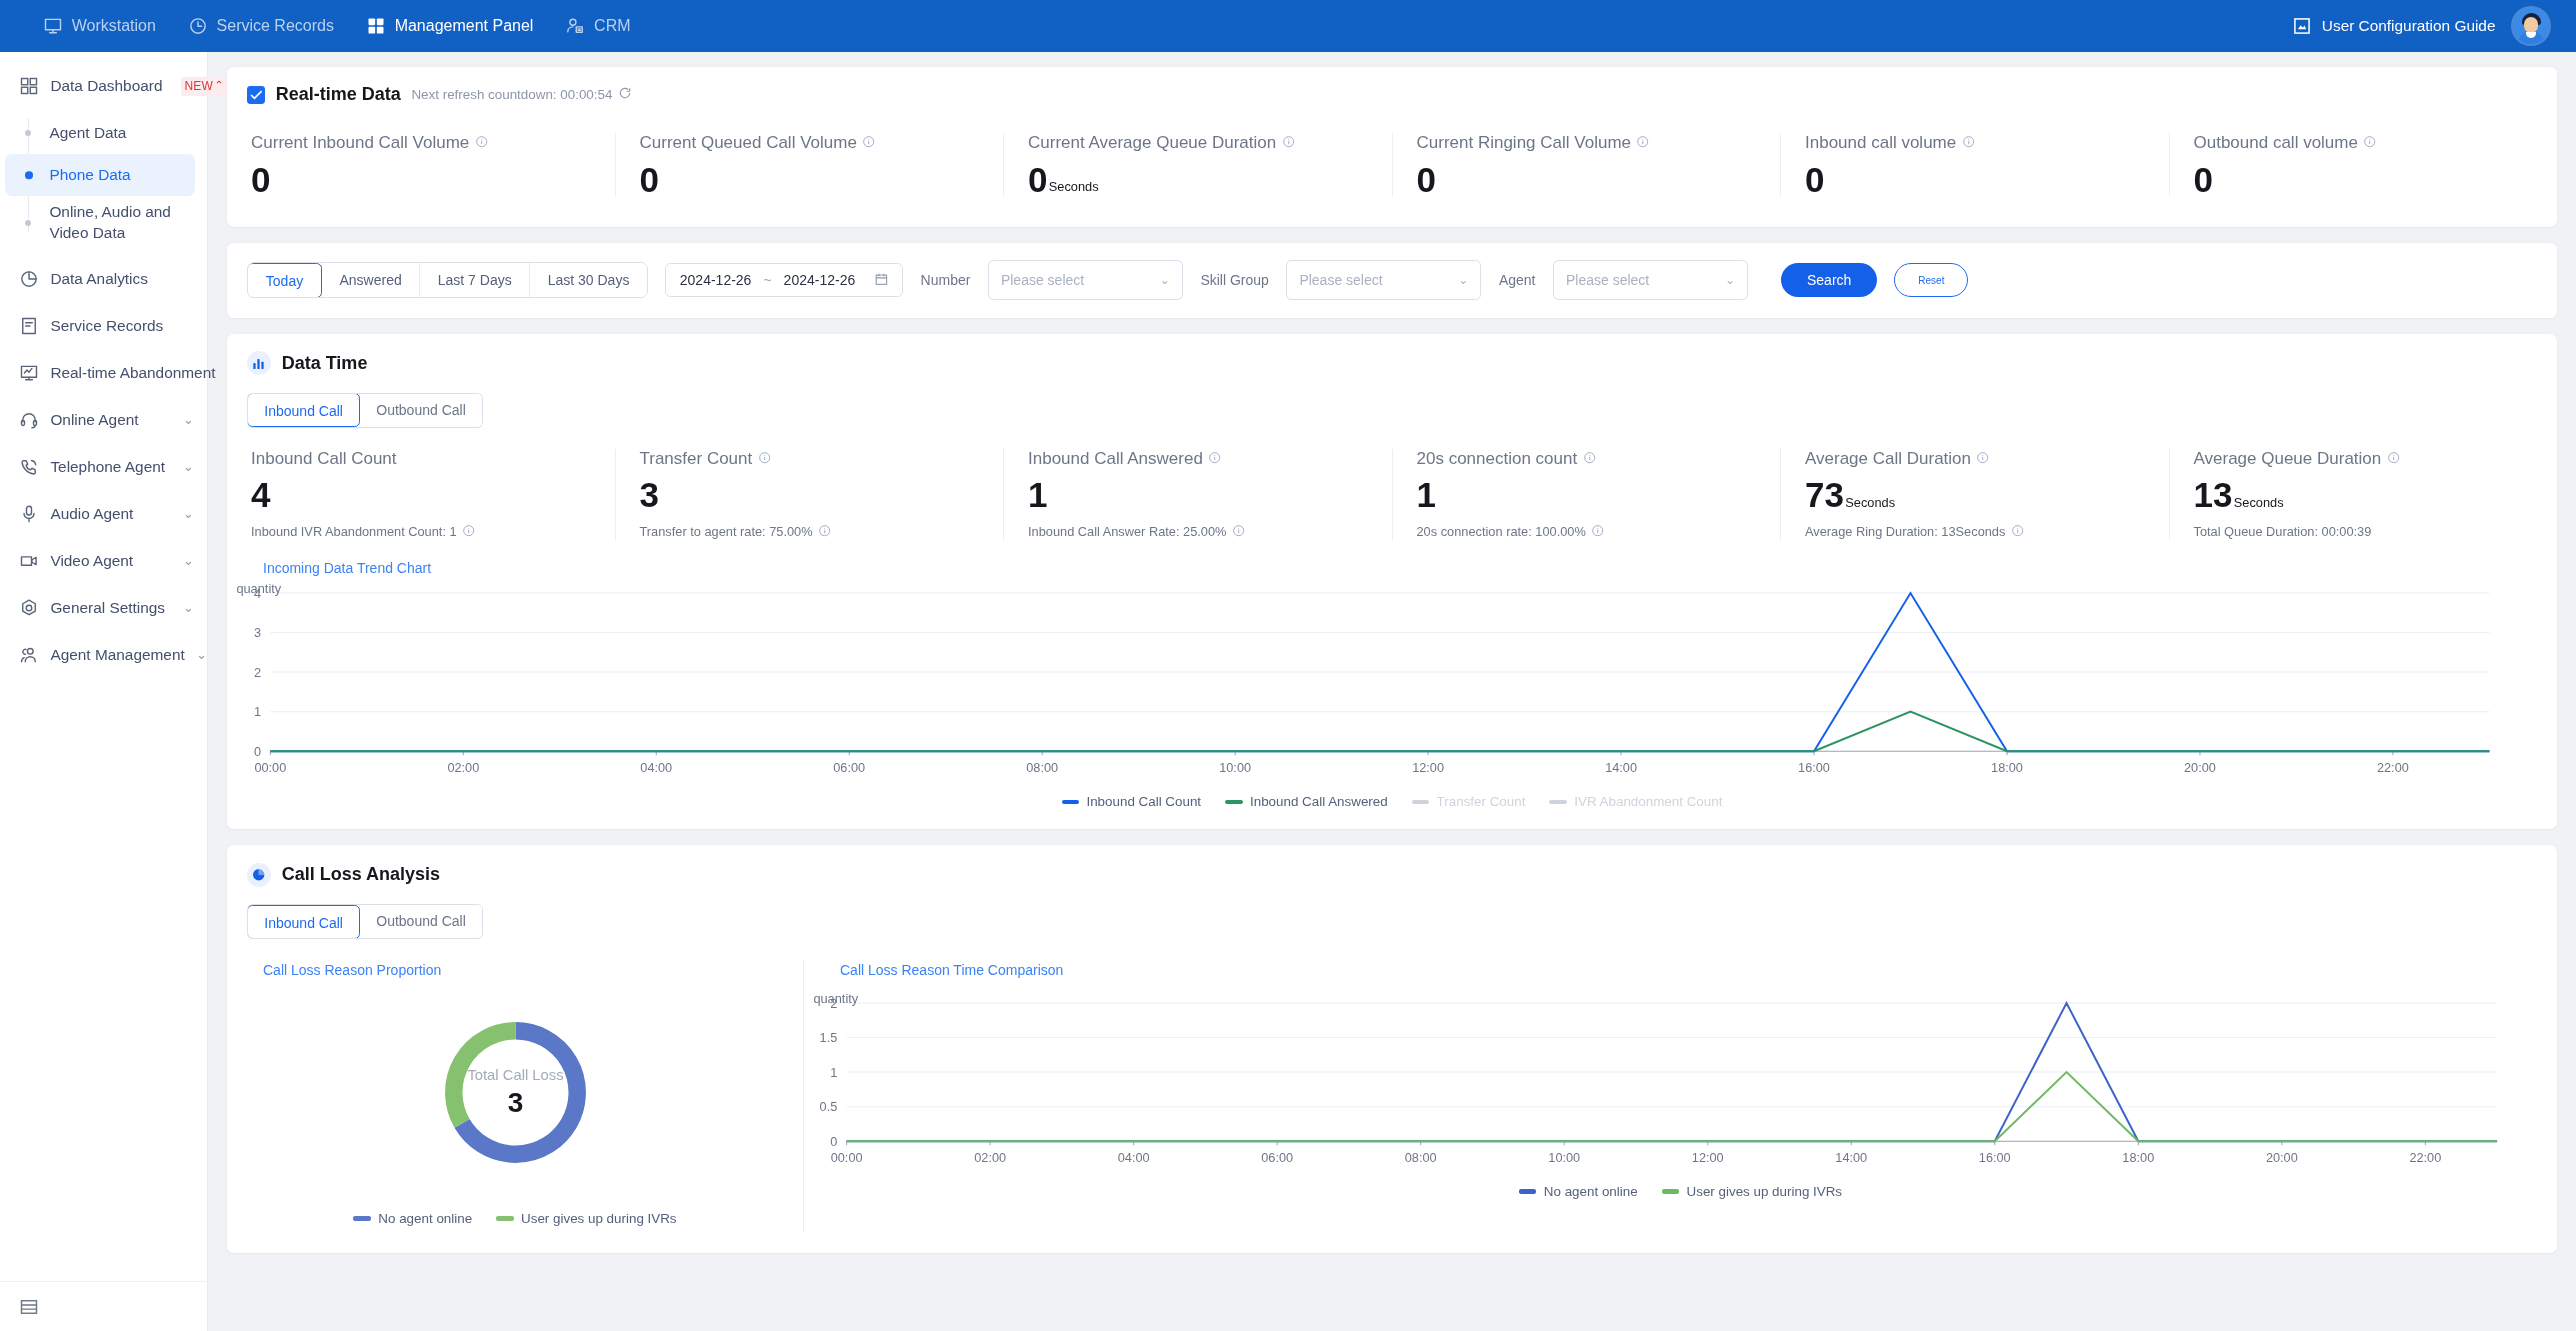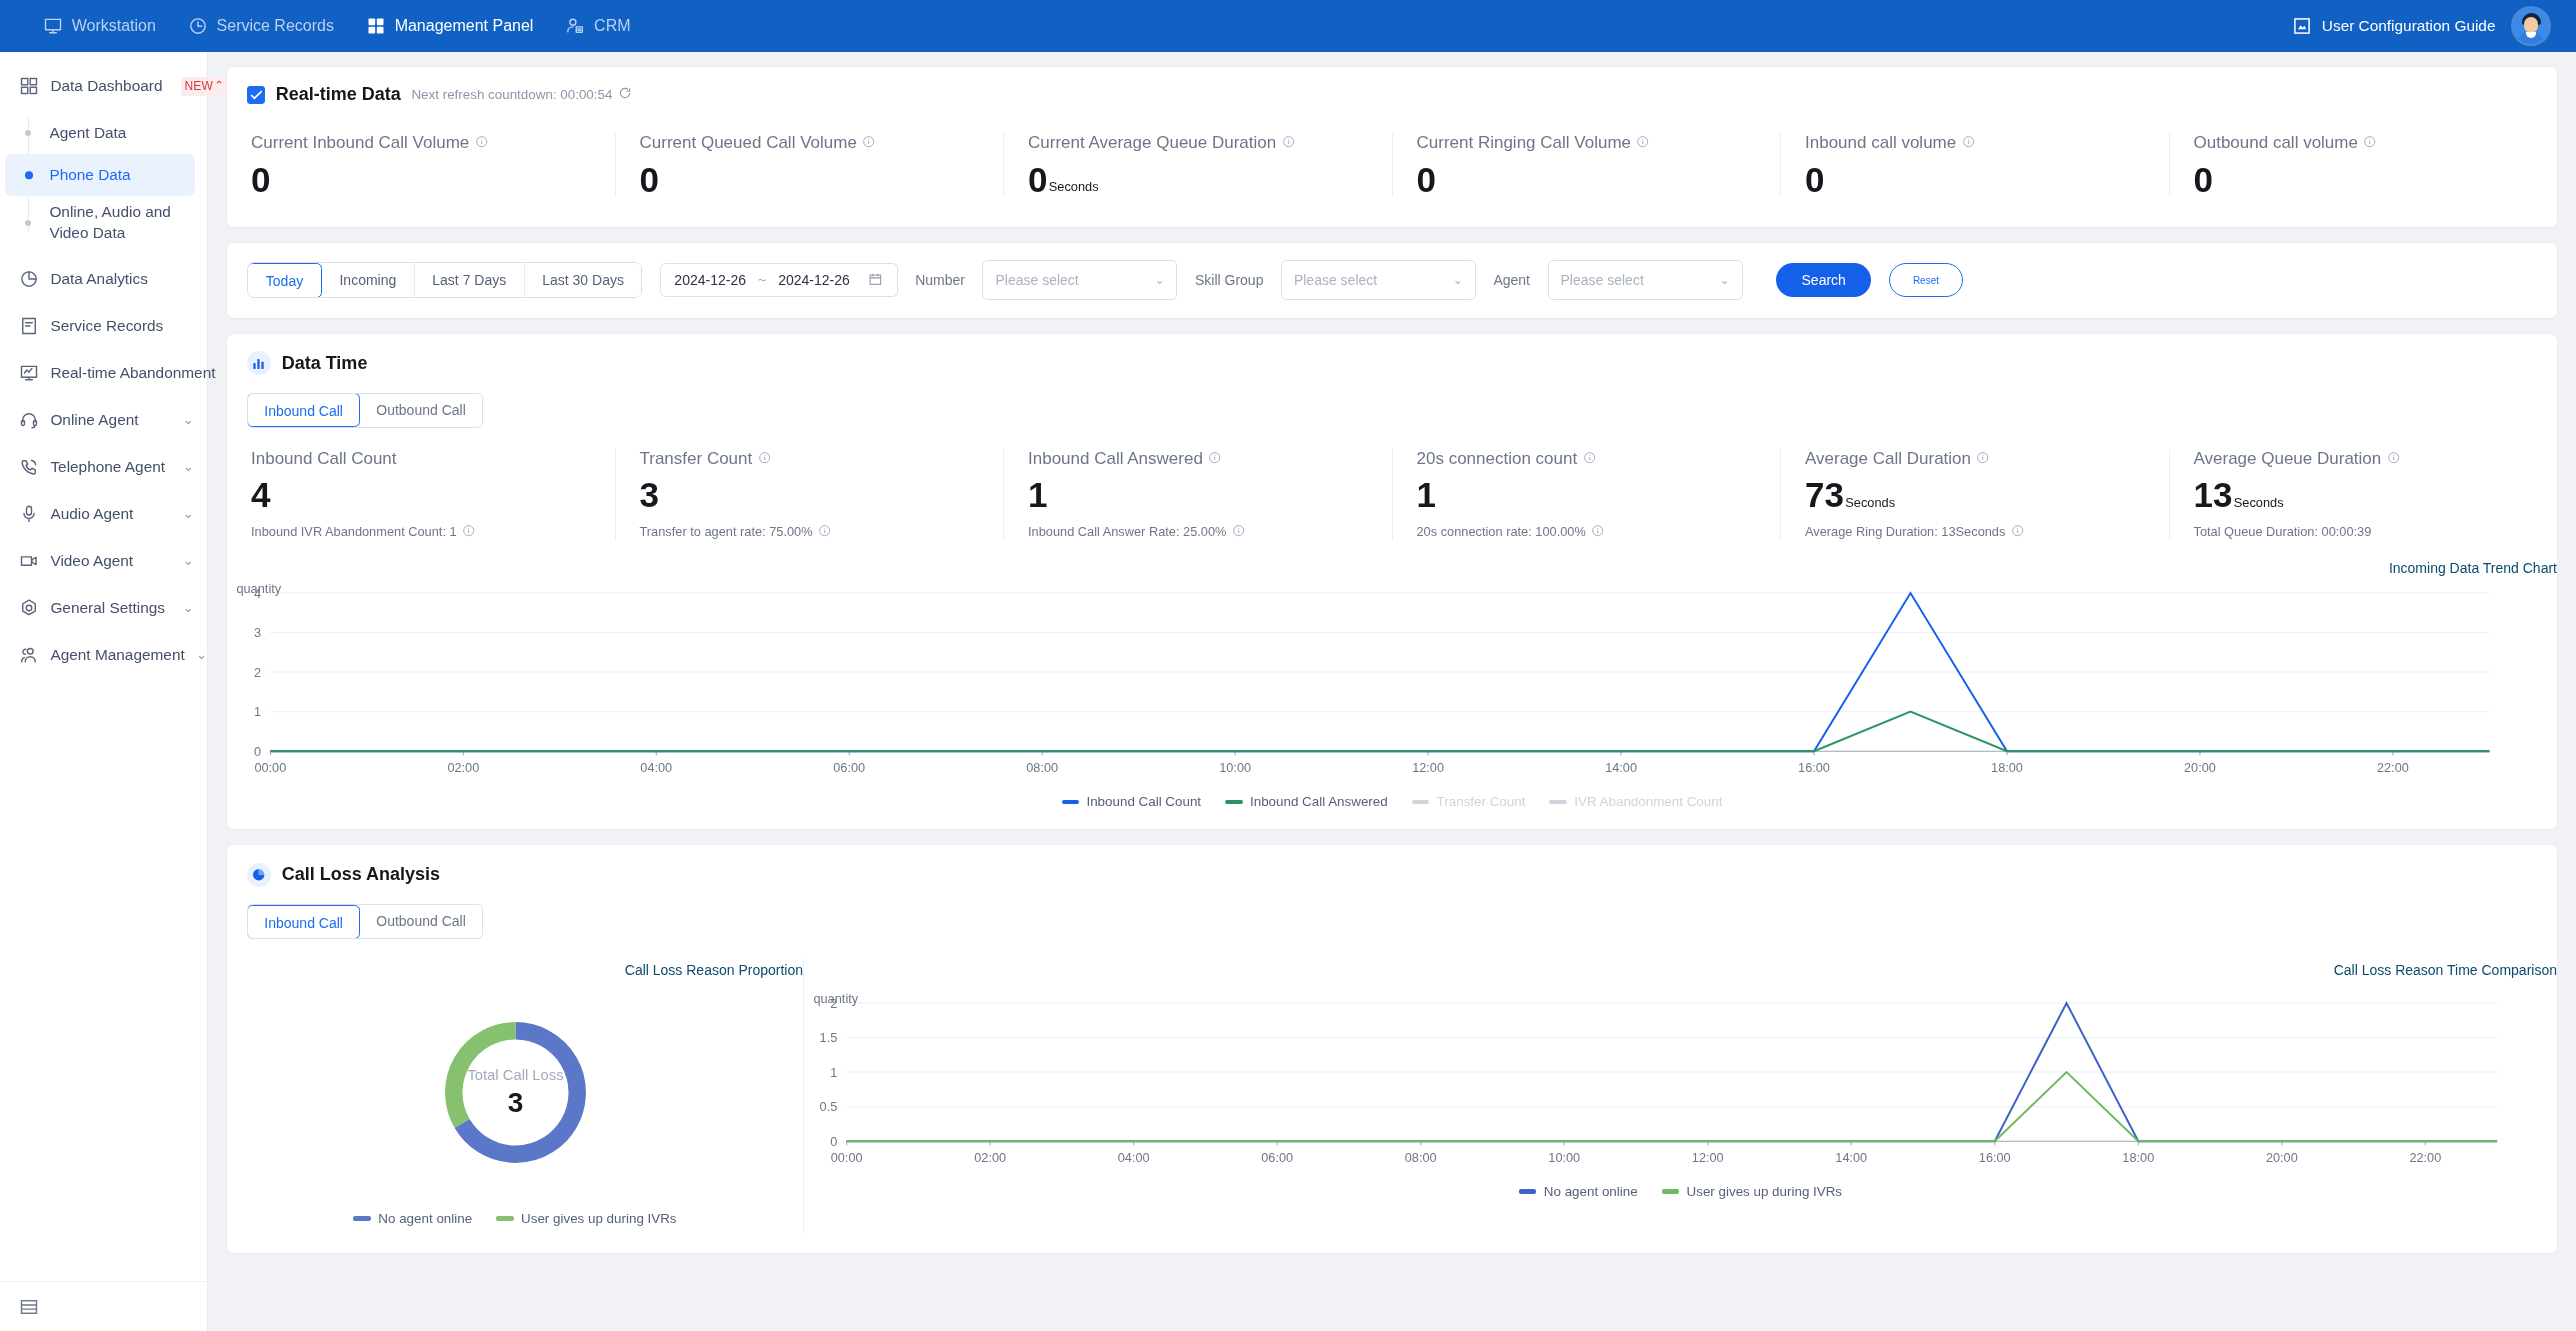--- a/index.html
+++ b/index.html
@@ -183,21 +183,21 @@
     padding: 0 16px; height: 32px; line-height: 32px; font-size: 14px;
     color: #6d7688; cursor: pointer; background: #fff;
     border-left: 0.7px solid #e8ebf0; white-space: nowrap;
   }
   .tab:first-child { border-left: none; }
   .tab.active {
     color: #1b6cf2; border: 0.7px solid #1b6cf2; border-radius: 5.4px;
     margin: -0.7px; height: 34px; line-height: 34px; position: relative; z-index: 2;
   }
 
-  .chart-caption { font-size: 14px; color: #0c4a6e; padding: 0 0 0 20px; margin-top: 20px; text-align: right; }
+  .chart-caption { font-size: 14px; color: #3b82f6; padding: 0 0 0 36px; margin-top: 20px; }
   .axis-name { font-size: 12.8px; color: #6d7688; }
 
   
   .lc-wrap { position: relative; margin-top: 5.4px; height: 201px; }
   .lc-ylabel { position: absolute; left: 9.4px; top: 0; }
   .lc-svg { display: block; }
   .legend {
     display: flex; justify-content: center; align-items: center; gap: 24px;
     margin-top: 12px; font-size: 13.4px;
   }
@@ -514,21 +514,21 @@
           <div class="m-value">
             <span class="m-num">0</span>
           </div>
         </div>
       </div>
   </div>
 
   <div class="card filter-card">
     <div class="seg" id="ranges">
         <div class="seg-btn active">Today</div>
-        <div class="seg-btn">Incoming</div>
+        <div class="seg-btn">Answered</div>
         <div class="seg-btn">Last 7 Days</div>
         <div class="seg-btn">Last 30 Days</div>
       </div>
     <div class="date-box">
       <span>2024-12-26</span>
       <span class="tilde">~</span>
       <span>2024-12-26</span>
       <span class="cal-ico">
         <svg width="14.8" height="14.8" viewBox="0 0 24 24" fill="none" stroke="#8d96a8" stroke-width="1.7">
           <rect x="3.5" y="5" width="17" height="15"></rect>

